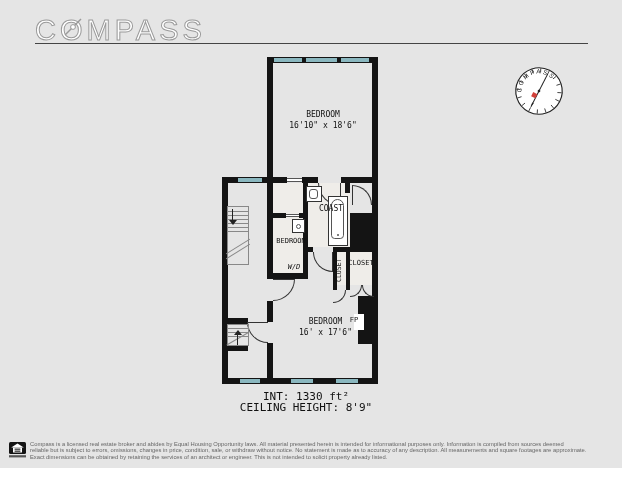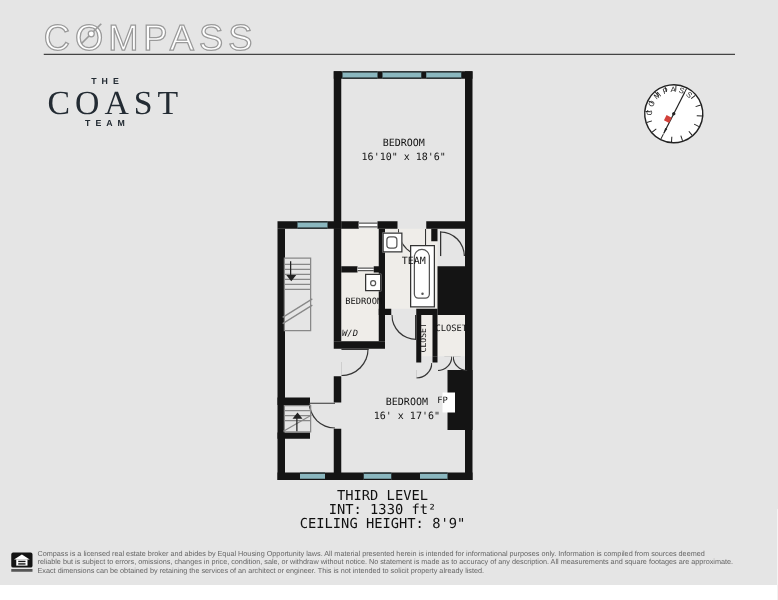--- a/index.html
+++ b/index.html
@@ -37,25 +37,20 @@
 
 <div class="page">
 
   <svg class="abs" style="left:33px;top:10px;" width="170" height="38" viewBox="0 0 170 38">
     <text x="2" y="30" font-family="Liberation Sans, sans-serif" font-size="29" letter-spacing="4" fill="#ffffff" stroke="#9a9a9a" stroke-width="1">COMPASS</text>
     <line x1="32" y1="25" x2="48" y2="9" stroke="#9a9a9a" stroke-width="1.4"></line>
     <circle cx="40" cy="17" r="2.4" fill="#ffffff" stroke="#9a9a9a" stroke-width="1"></circle>
   </svg>
   <div class="hdr-rule"></div>
 
-  <div class="coast">
-    <div class="tiny">THE</div>
-    <div class="big">COAST</div>
-    <div class="tiny">TEAM</div>
-  </div>
 
   <svg class="abs" style="left:510px;top:62px;" width="58" height="58" viewBox="0 0 60 60">
     <g transform="rotate(-18 30 30)">
       <circle cx="30" cy="30" r="24" fill="#fff" stroke="#222" stroke-width="1.2"></circle>
       <g stroke="#222" stroke-width="0.8">
         <line x1="30" y1="6.5" x2="30" y2="11"></line>
           <line x1="30" y1="49" x2="30" y2="53.5"></line>
         <line x1="6.5" y1="30" x2="11" y2="30"></line>
           <line x1="49" y1="30" x2="53.5" y2="30"></line>
         <line x1="13.4" y1="13.4" x2="16.6" y2="16.6"></line>
@@ -160,31 +155,30 @@
   <div class="fix" style="left:328px;top:196px;width:20px;height:50px;"></div>
   <div class="abs" style="left:331px;top:199px;width:13px;height:40px;border:1px solid #555;border-radius:7px 7px 4px 4px;box-sizing:border-box;"></div>
   <div class="abs" style="left:337px;top:234px;width:2px;height:2px;background:#555;border-radius:50%;"></div>
   <div class="fix" style="left:306px;top:186px;width:16px;height:16px;"></div>
   <div class="abs" style="left:309px;top:189px;width:9px;height:10px;border:1px solid #555;border-radius:3px;box-sizing:border-box;"></div>
   <div class="fix" style="left:292px;top:219px;width:13px;height:14px;"></div>
   <div class="abs" style="left:296px;top:224px;width:5px;height:5px;border:1px solid #555;border-radius:50%;box-sizing:border-box;"></div>
 
   <div class="lbl" style="left:273px;top:110px;width:100px;">BEDROOM</div>
   <div class="lbl" style="left:273px;top:121px;width:100px;">16'10" x 18'6"</div>
-  <div class="lbl" style="left:311px;top:204px;width:40px;">TEAM</div>
+  <div class="lbl" style="left:311px;top:204px;width:40px;">COAST</div>
   <div class="lbl small" style="left:271px;top:237px;width:40px;">BEDROOM</div>
-  <div class="lbl small" style="left:269px;top:263px;width:22px;font-style:italic;">W/D</div>
+  <div class="lbl small" style="left:283px;top:263px;width:22px;font-style:italic;">W/D</div>
   <div class="vlbl" style="left:335px;top:253px;height:34px;">CLOSET</div>
   <div class="lbl small" style="left:348px;top:259px;width:26px;">CLOSET</div>
   <div class="lbl small" style="left:346px;top:316px;width:16px;">FP</div>
   <div class="lbl" style="left:273px;top:317px;width:105px;">BEDROOM</div>
   <div class="lbl" style="left:273px;top:328px;width:105px;">16' x 17'6"</div>
 
   <div class="level">
-    <div>THIRD LEVEL</div>
     <div>INT: 1330 ft²</div>
     <div>CEILING HEIGHT: 8'9"</div>
   </div>
 
   <svg class="abs" style="left:8px;top:441px;" width="19" height="17" viewBox="0 0 19 17">
     <rect x="1" y="1" width="17" height="12" rx="1.5" fill="#141414"></rect>
     <polygon points="9.5,2.6 3.2,6.5 15.8,6.5" fill="#fff"></polygon>
     <rect x="5" y="6.5" width="9" height="5" fill="#fff"></rect>
     <rect x="6.6" y="7.6" width="5.8" height="1.1" fill="#141414"></rect>
     <rect x="6.6" y="9.6" width="5.8" height="1.1" fill="#141414"></rect>

